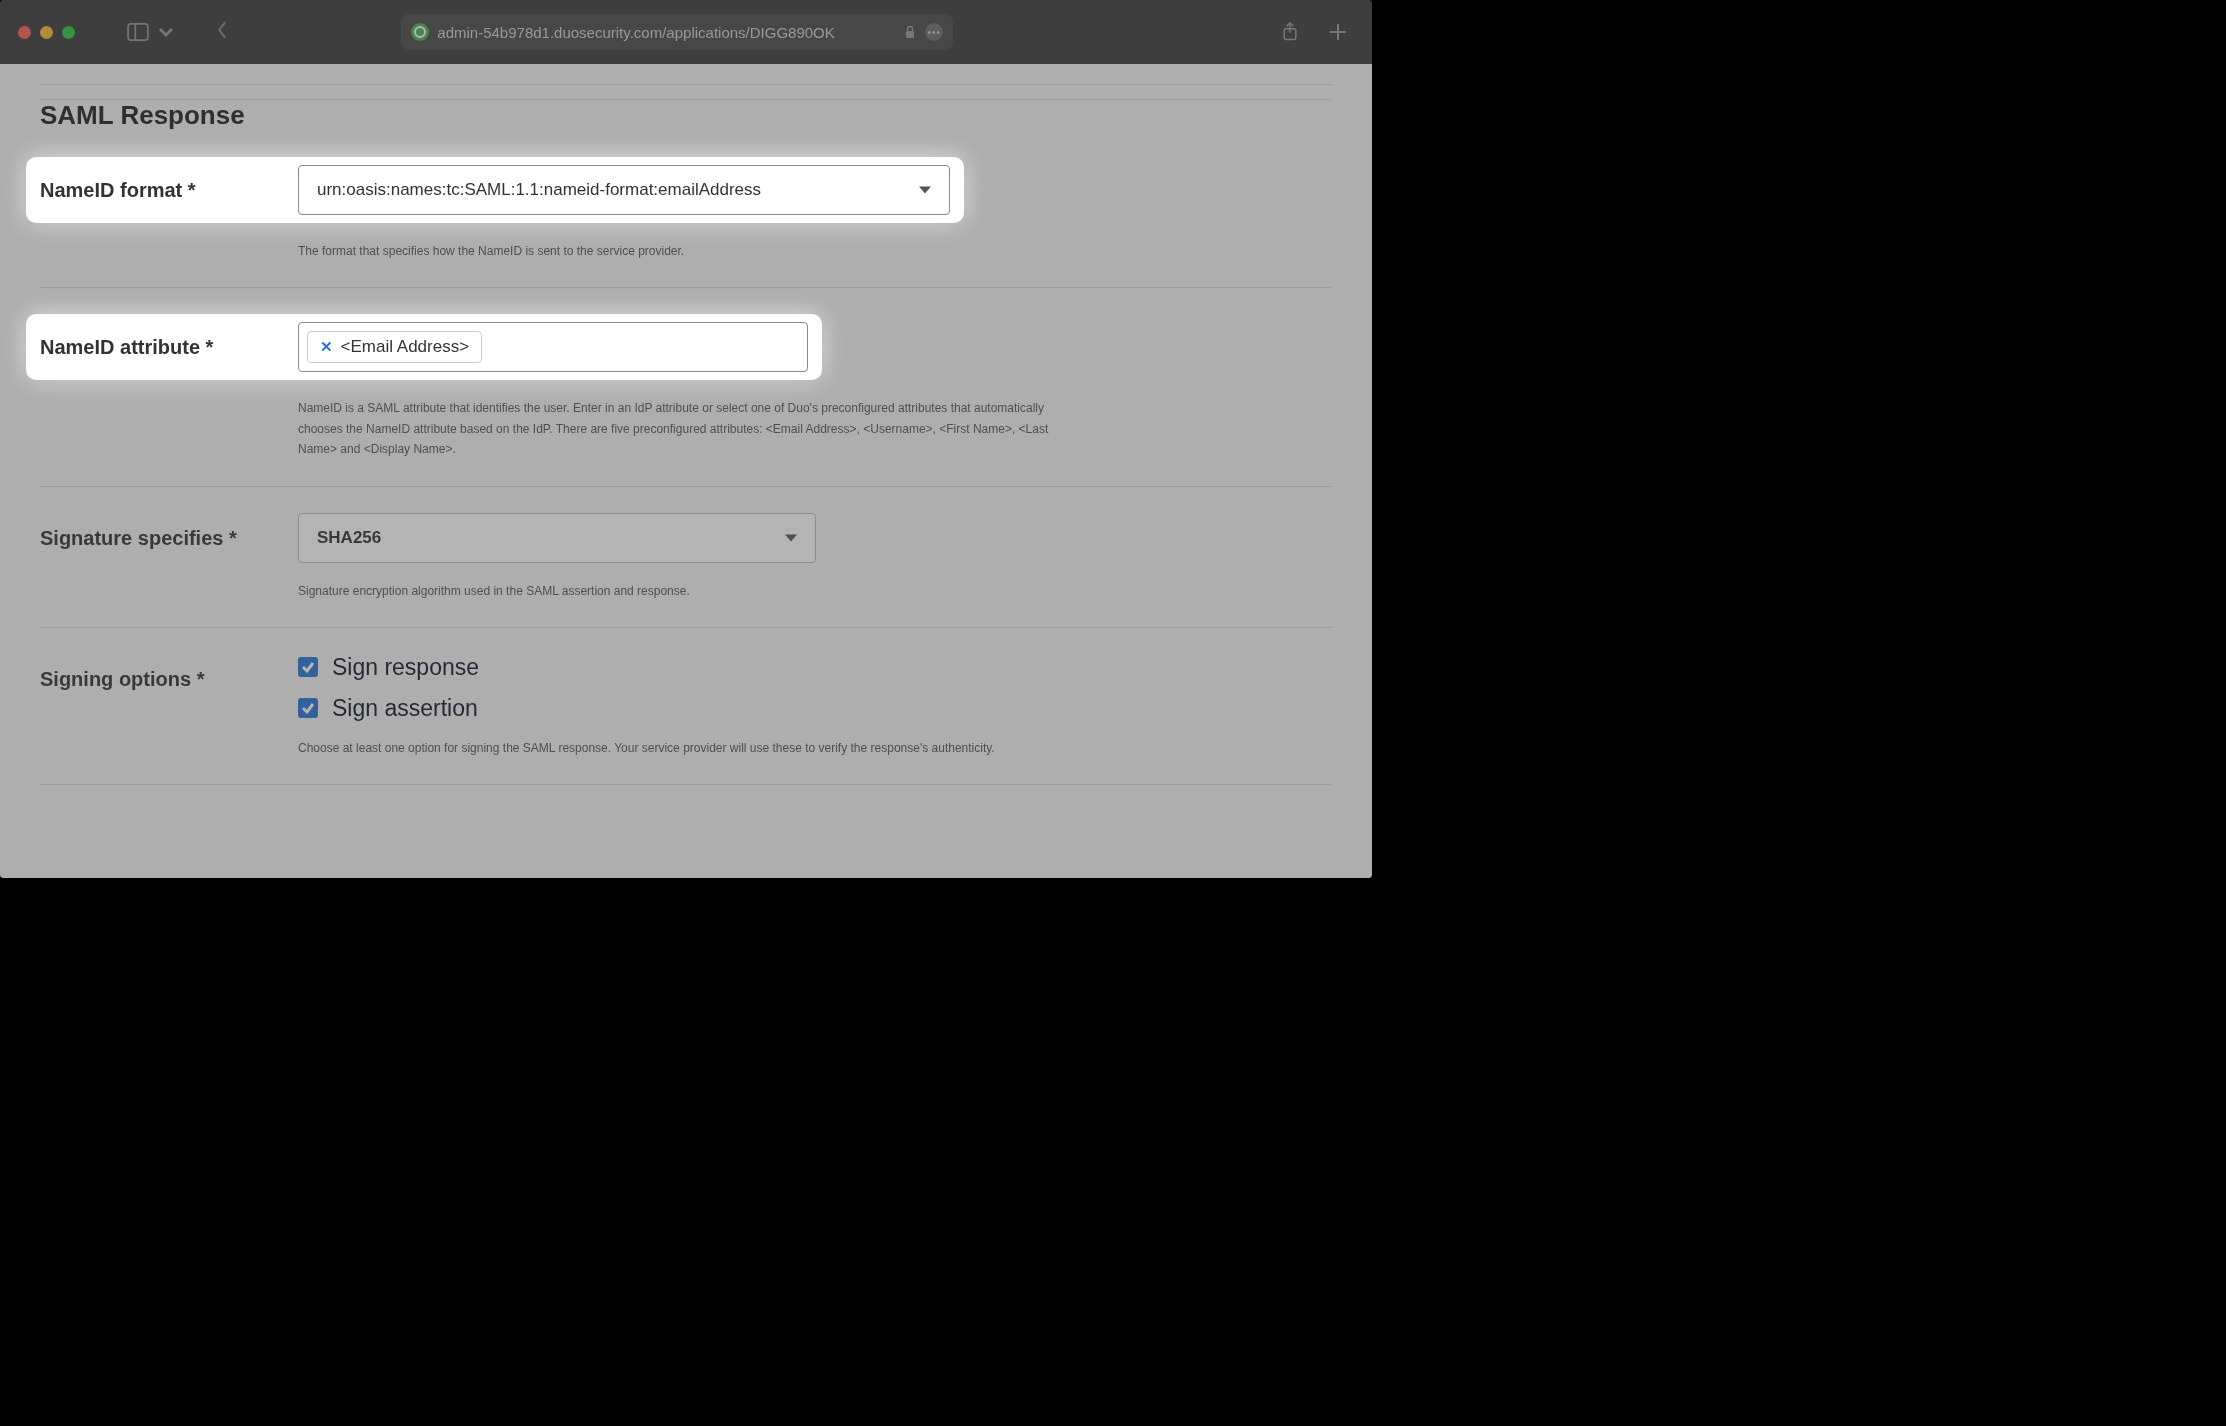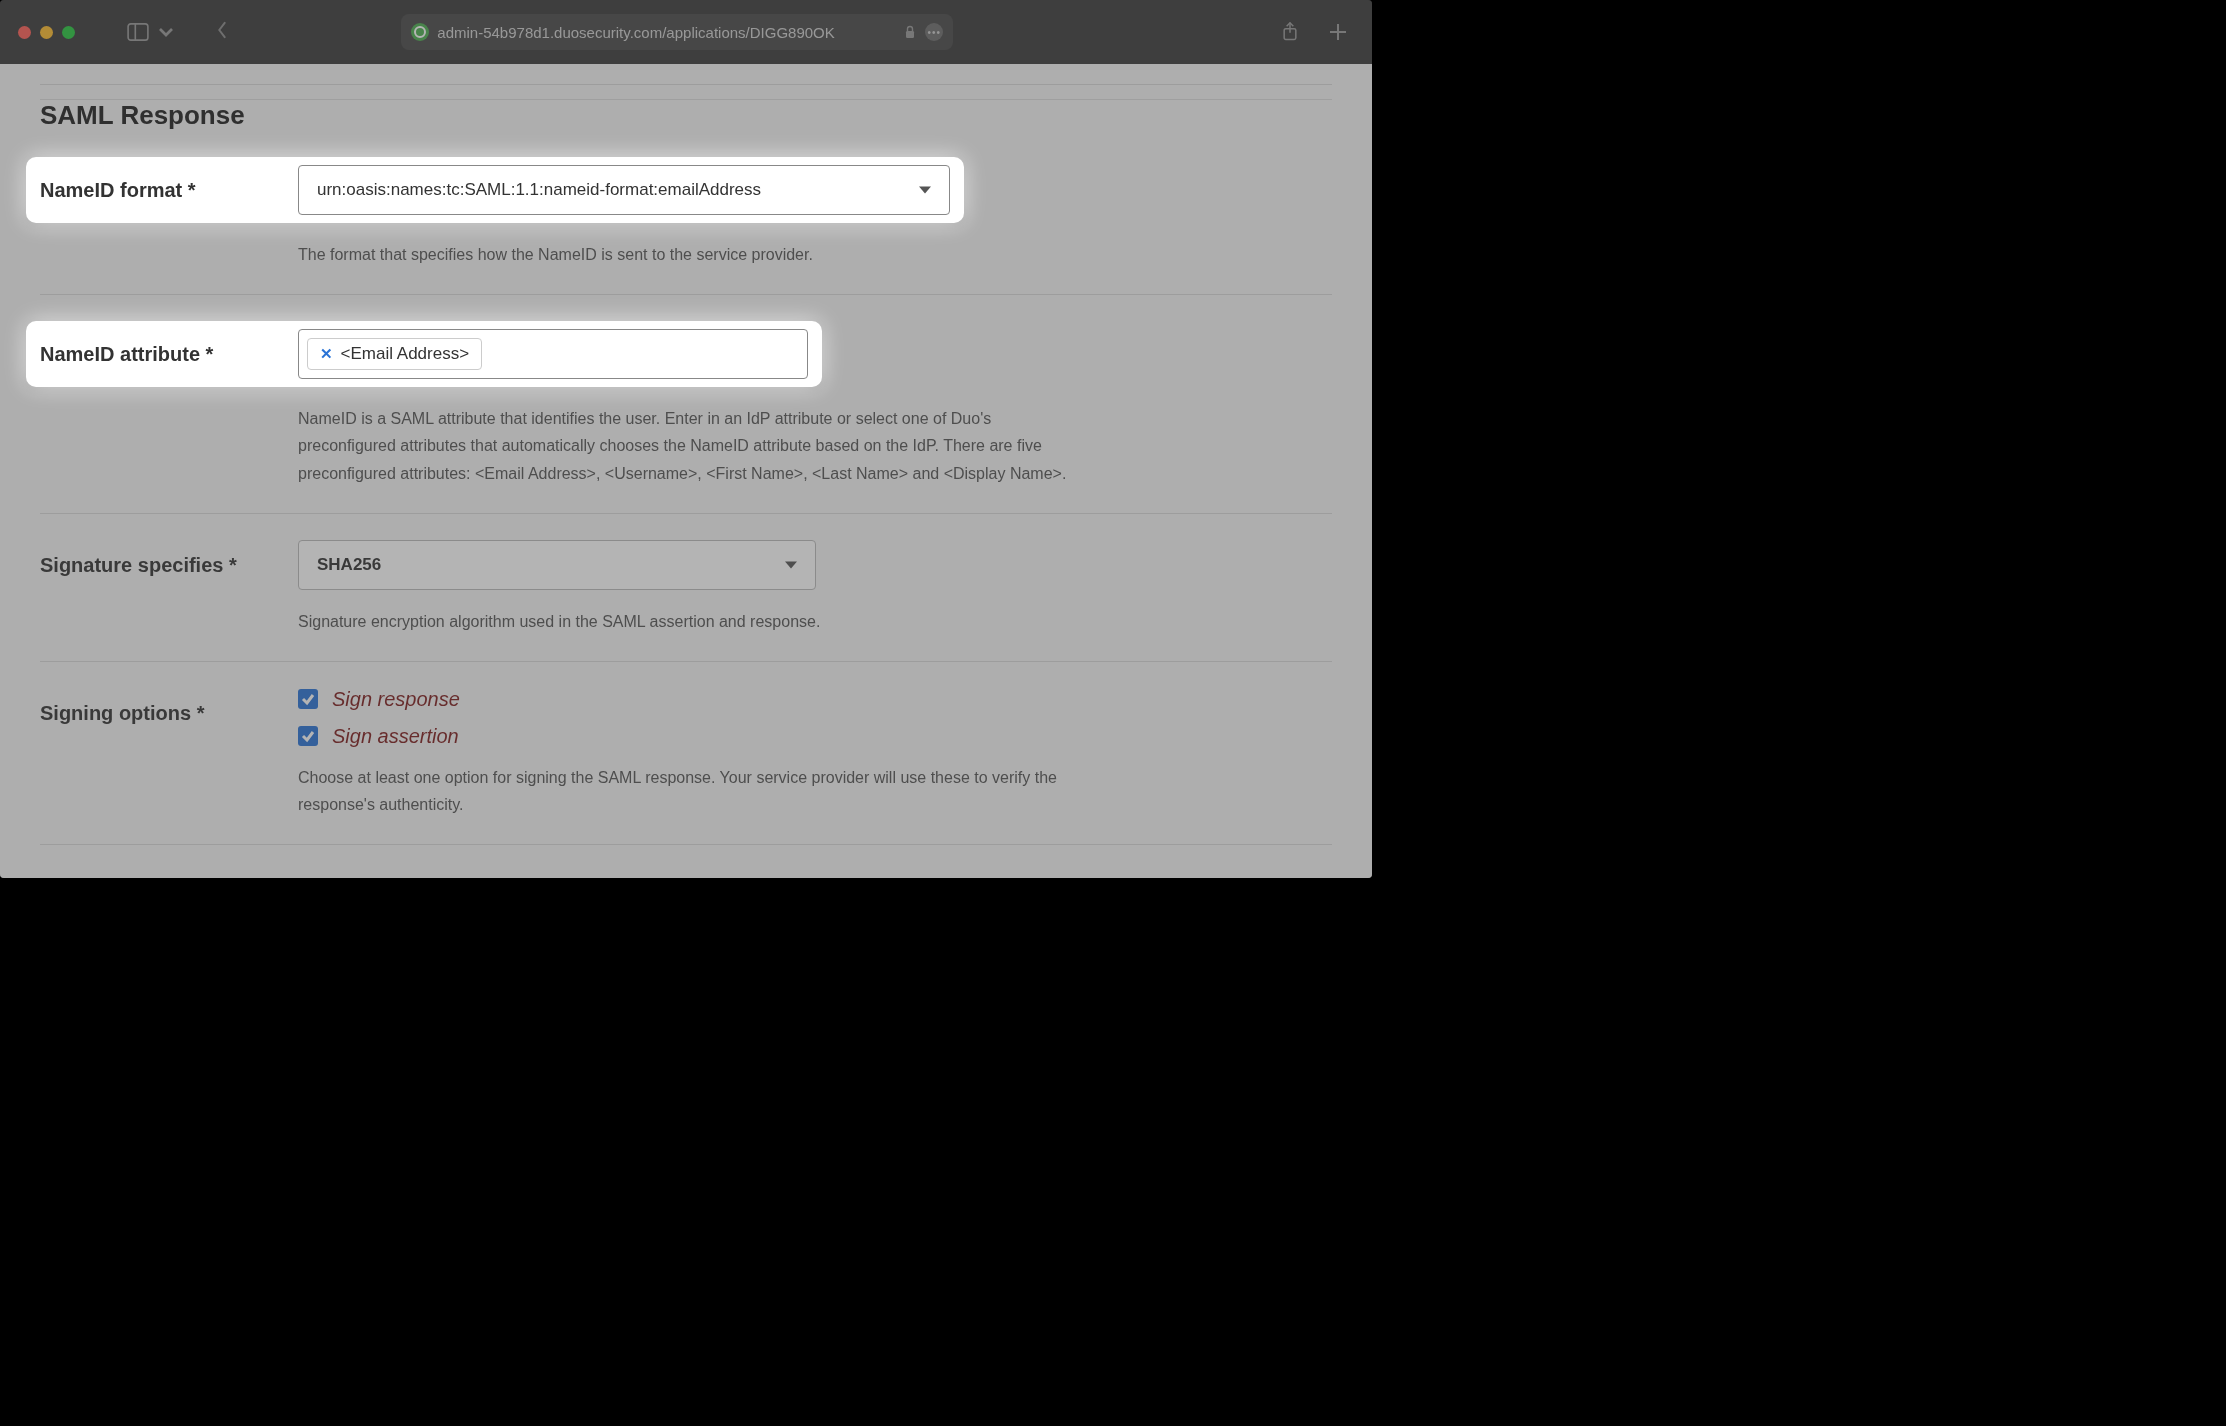--- a/index.html
+++ b/index.html
@@ -104,21 +104,21 @@
   .label-col {
     width: 258px;
     flex-shrink: 0;
     font-weight: 700;
     font-size: 20px;
     color: #333;
     padding-top: 14px;
   }
   .field-col { flex: 1; max-width: 780px; }
   .helper {
-    font-size: 16px;
+    font-size: 12px;
     color: #555;
     line-height: 1.7;
     margin-top: 18px;
   }
 
   .select {
     width: 100%;
     height: 50px;
     background: #fff;
     border: 1px solid #bbb;
@@ -170,21 +170,21 @@
 
   .checkrow { display: flex; align-items: center; gap: 14px; margin-bottom: 14px; }
   .checkbox {
     width: 20px; height: 20px;
     background: #2a73d6;
     border-radius: 3px;
     display: flex; align-items: center; justify-content: center;
     cursor: pointer;
   }
   .checkbox svg { width: 14px; height: 14px; stroke: #fff; stroke-width: 3; fill: none; }
-  .checklabel { font-size: 20px; color: #7f1d1d; font-style: italic; }
+  .checklabel { font-size: 23px; color: #0f172a; }
 
   
   .highlight-wrap {
     position: relative;
     z-index: 100;
   }
   .highlight-card {
     background: #fff;
     border-radius: 10px;
     box-shadow: 0 0 22px rgba(255,255,255,0.7), 0 2px 8px rgba(0,0,0,0.12);

